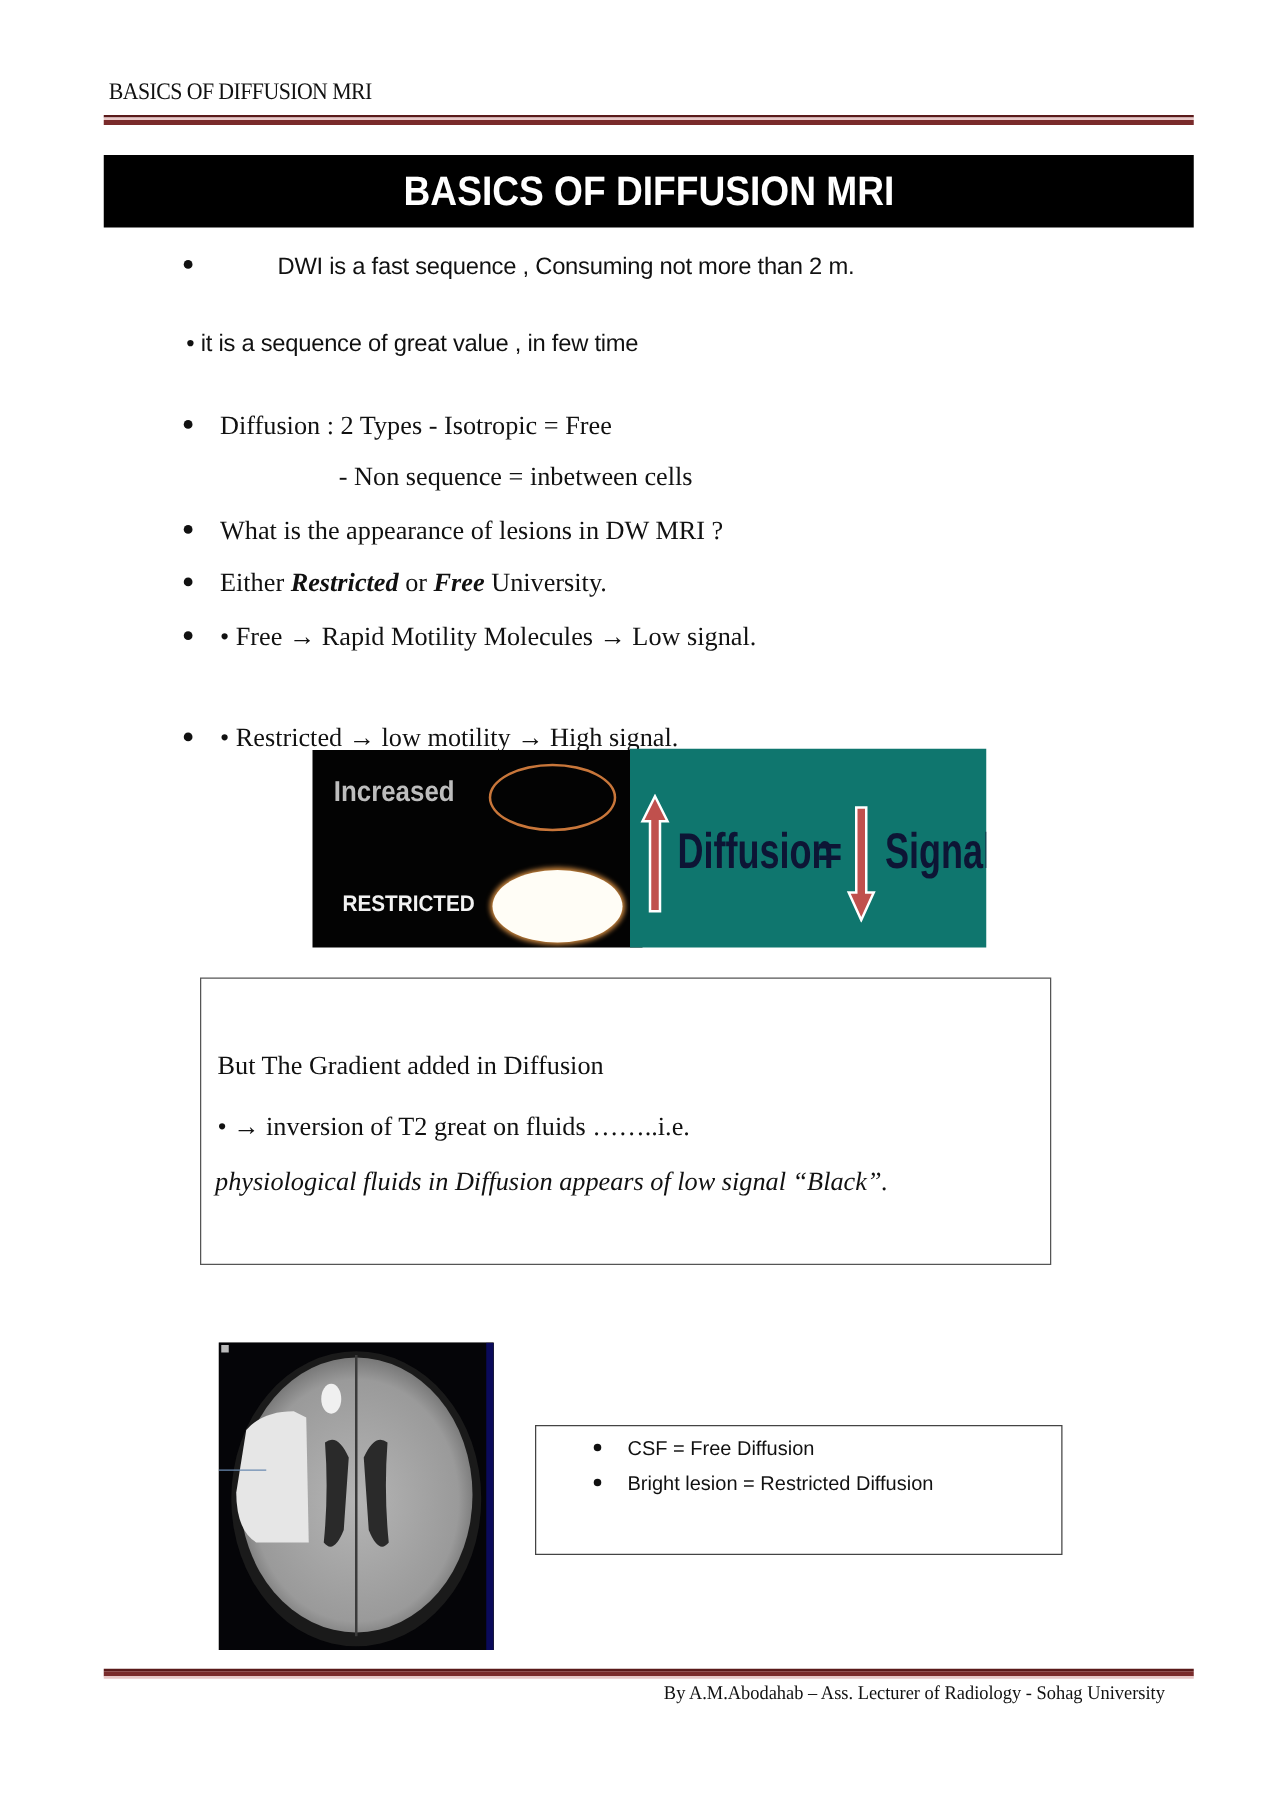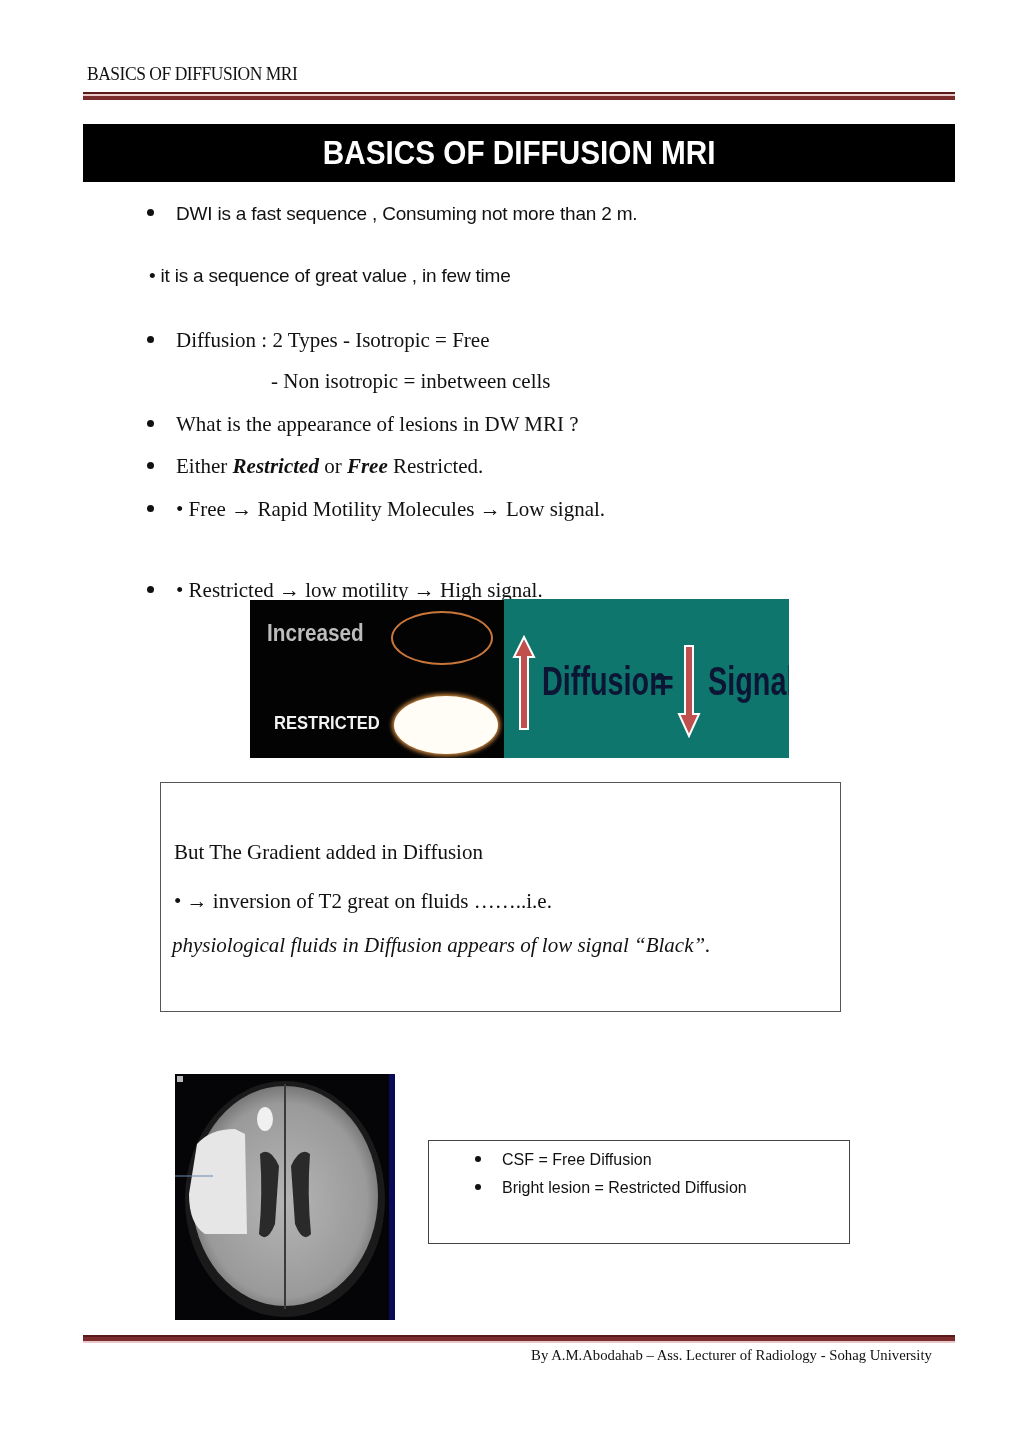--- a/index.html
+++ b/index.html
@@ -32,41 +32,41 @@
 <div class="abs rule" style="top:92px;">
   <div class="thin"></div>
     <div class="gap"></div>
     <div class="thick"></div>
 </div>
 
 <div class="abs title-bar">
   <span>BASICS OF DIFFUSION MRI</span>
 </div>
 
-<div class="abs bullet-line sans-line" style="left:147px; top:203px;">
+<div class="abs bullet-line sans-line" style="left:147px; top:203px;gap:46px;">
   <span class="dot"></span>
   <span>DWI is a fast sequence , Consuming not more than 2 m.</span>
 </div>
 <div class="abs sans-line" style="left:117px; top:265px;margin-left:32px;">
   <span>• </span><span>it is a sequence of great value , in few time</span>
 </div>
 
 <div class="abs bullet-line serif-line" style="left:147px; top:328px;">
   <span class="dot"></span>
   <span>Diffusion : 2 Types - Isotropic = Free</span>
 </div>
-<div class="abs serif-line" style="left:271px; top:369px;">- Non isotropic = inbetween cells</div>
+<div class="abs serif-line" style="left:271px; top:369px;">- Non sequence = inbetween cells</div>
 
 <div class="abs bullet-line serif-line" style="left:147px; top:412px;">
   <span class="dot"></span>
   <span>What is the appearance of lesions in DW MRI ?</span>
 </div>
 <div class="abs bullet-line serif-line" style="left:147px; top:454px;">
   <span class="dot"></span>
-  <span><span>Either </span><b><i>Restricted</i></b><span> or </span><b><i>Free</i></b><span> Restricted.</span></span>
+  <span><span>Either </span><b><i>Restricted</i></b><span> or </span><b><i>Free</i></b><span> University.</span></span>
 </div>
 <div class="abs bullet-line serif-line" style="left:147px; top:497px;">
   <span class="dot"></span>
   <span>• Free → Rapid Motility Molecules → Low signal.</span>
 </div>
 <div class="abs bullet-line serif-line" style="left:147px; top:539px;margin-top:39px;">
   <span class="dot"></span>
   <span>• Restricted → low motility → High signal.</span>
 </div>
 

